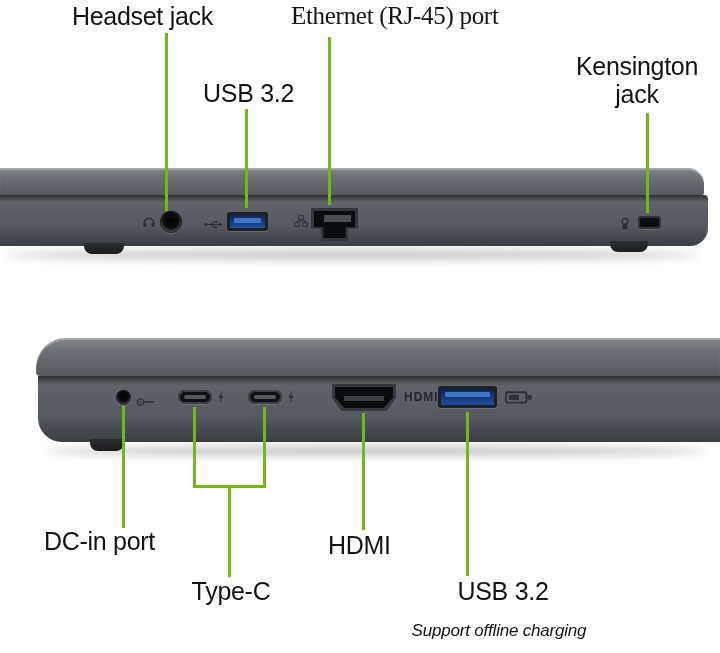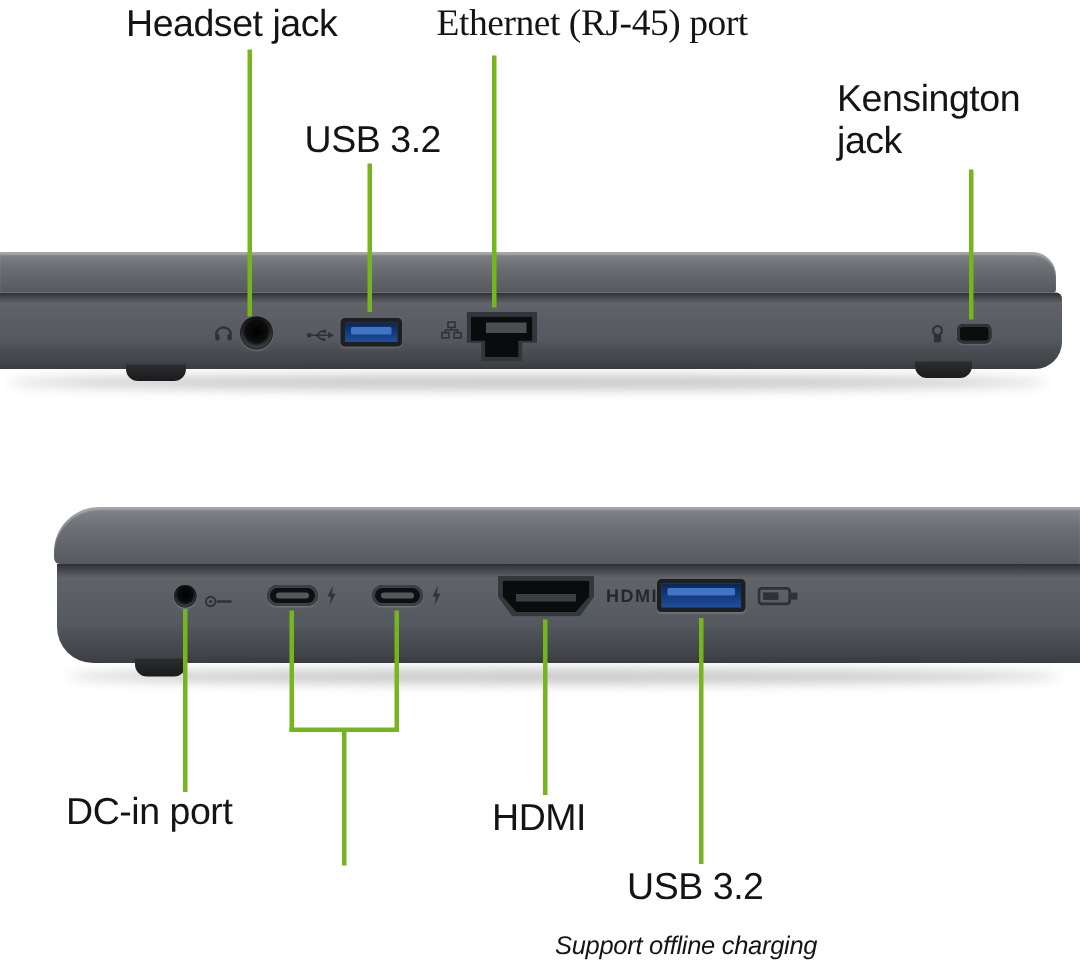--- a/index.html
+++ b/index.html
@@ -5,21 +5,21 @@
   * { margin:0; padding:0; box-sizing:border-box; }
   html,body { background:#ffffff; }
   #stage {
     position:relative; width:720px; height:653px; overflow:hidden;
     background:#ffffff; font-family:"Liberation Sans", sans-serif; color:#141414;
   }
 
   
   .label { position:absolute; font-size:25px; letter-spacing:-0.3px; white-space:nowrap; color:#141414; }
   .sublabel { position:absolute; font-size:17px; letter-spacing:-0.2px; white-space:nowrap; color:#141414; }
-  .center { white-space:normal; }
+  .center { text-align:center; white-space:normal; }
 
   
   .gline { position:absolute; background:#76b51e; z-index:6; }
   .gv { width:3px; }
   .gh { height:3px; }
 
   
   .laptop { position:absolute; z-index:2; }
   .lid-top {
     position:absolute; background:linear-gradient(180deg,#83878c 0%,#6c7075 35%,#56595e 100%);
@@ -114,21 +114,21 @@
   #gl-klock   { left:646px; top:113px; height:100px; }
   #gl-dcin    { left:122px; top:406px; height:122px; }
   #gl-tc1     { left:193px; top:407px; height:81px;  }
   #gl-tc2     { left:263px; top:407px; height:81px;  }
   #gl-tch     { left:193px; top:485px; width:73px;   }
   #gl-tcstem  { left:228px; top:488px; height:89px;  }
   #gl-hdmi    { left:362px; top:413px; height:117px; }
   #gl-usbbot  { left:466px; top:412px; height:164px; }
 
   
-  #lbl-headset    { left:84px;  top:2px; }
+  #lbl-headset    { left:72px;  top:2px; }
   #lbl-eth        { left:291px; top:2px;font-family:Liberation Serif, serif; }
   #lbl-usbtop     { left:203px; top:79px; }
   #lbl-kensington { left:558px; top:52px; width:158px; line-height:1.12; }
   #lbl-dcin       { left:44px;  top:527px; }
   #lbl-hdmi       { left:328px; top:531px; }
   #lbl-typec      { left:148px; top:577px; width:166px; }
   #lbl-typec-sub  { left:128px; top:617px; width:206px; }
   #lbl-usbbot     { left:418px; top:577px; width:170px; }
   #lbl-usbbot-sub { left:370px; top:621px; width:258px;font-style:italic; }
 </style>
@@ -251,16 +251,17 @@
   <div class="label" id="lbl-headset">Headset jack</div>
   <div class="label" id="lbl-eth">Ethernet (RJ-45) port</div>
   <div class="label" id="lbl-usbtop">USB 3.2</div>
   <div class="label center" id="lbl-kensington">
     <div>Kensington</div>
     <div>jack</div>
   </div>
 
   <div class="label" id="lbl-dcin">DC-in port</div>
   <div class="label" id="lbl-hdmi">HDMI</div>
+  <div class="label center" id="lbl-typec">Type-C</div>
   <div class="label center" id="lbl-usbbot">USB 3.2</div>
   <div class="sublabel center" id="lbl-usbbot-sub">Support offline charging</div>
 
 </div>
 
 </body></html>

